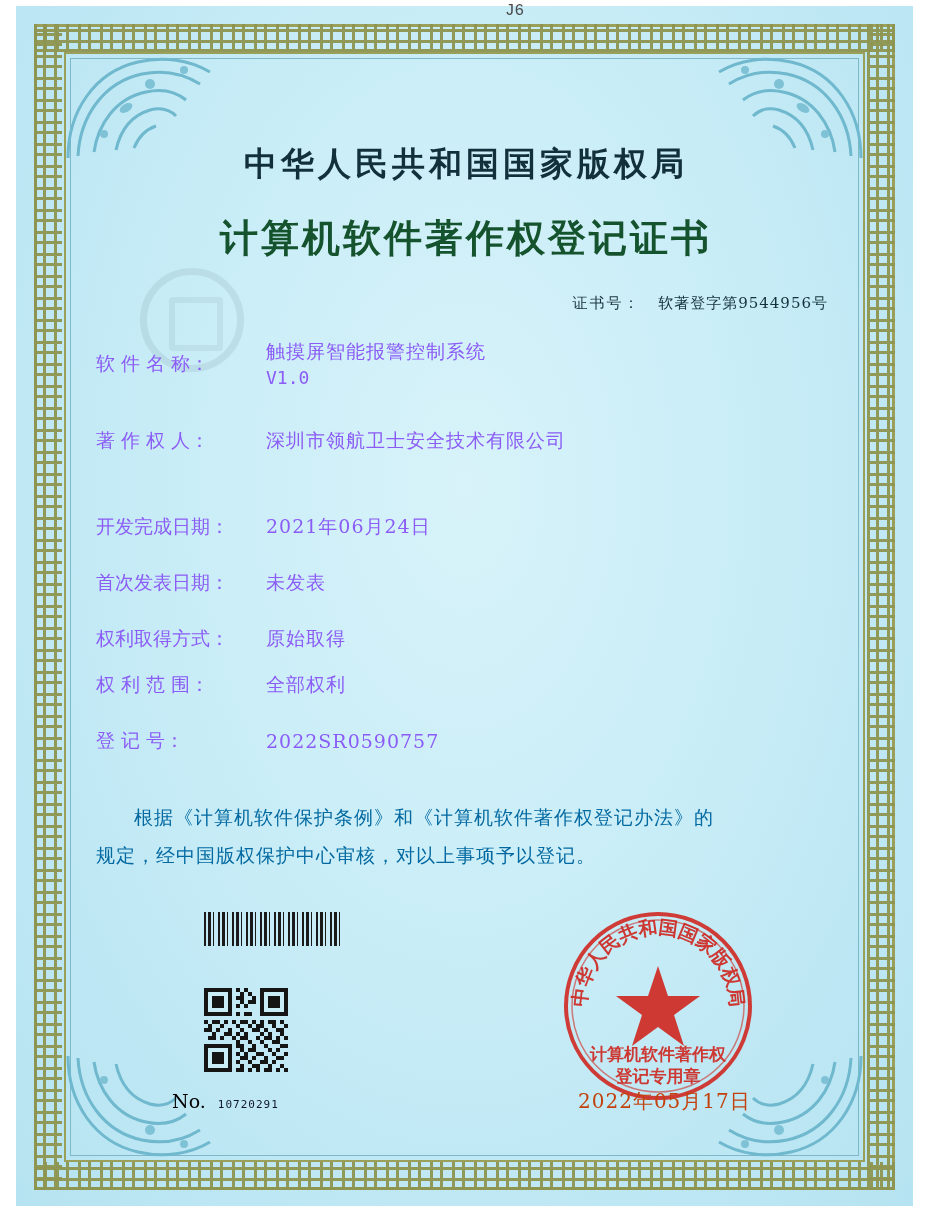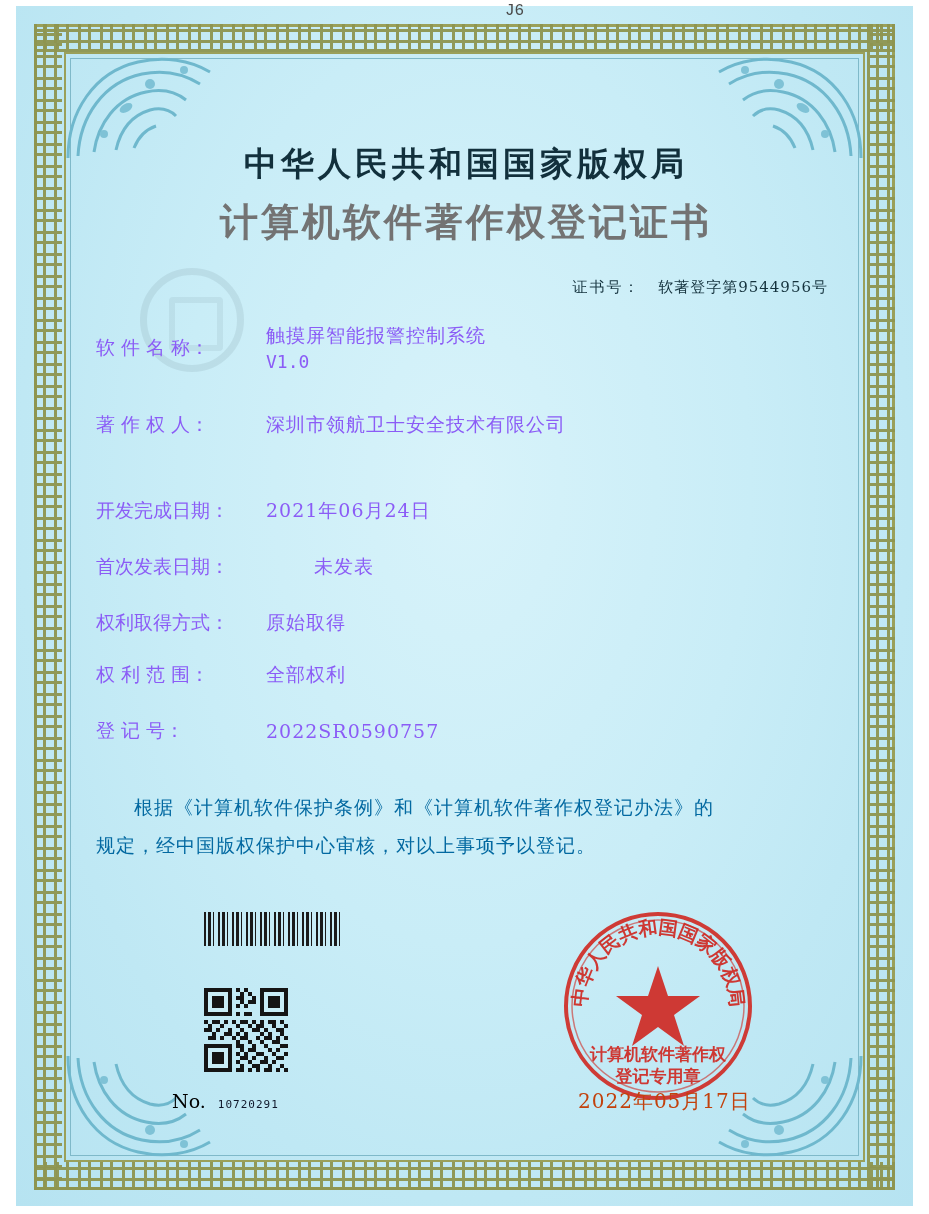--- a/index.html
+++ b/index.html
@@ -142,23 +142,23 @@
     letter-spacing: 4px;
     color: #12303c;
     font-weight: 700;
     margin-top: 22px;
     font-family: "DejaVu Serif", serif;
   }
   .title-sub {
     text-align: center;
     font-size: 38px;
     letter-spacing: 3px;
-    color: #737373;
+    color: #14532d;
     font-weight: 700;
-    margin-top: 10px;
+    margin-top: 26px;
     font-family: "DejaVu Serif", serif;
   }
 
   .cert-no {
     text-align: right;
     margin-top: 30px;
     padding-right: 8px;
     font-size: 15px;
     color: #14323d;
     letter-spacing: 1px;
@@ -394,31 +394,31 @@
     <div class="field grp-2">
       <div class="flabel">著 作 权 人：</div>
       <div class="fvalue">深圳市领航卫士安全技术有限公司</div>
     </div>
 
     <div class="field grp-3">
       <div class="flabel">开发完成日期：</div>
       <div class="fvalue">2021年06月24日</div>
     </div>
 
-    <div class="field" style="margin-top:30px;gap:48px;">
+    <div class="field" style="margin-top:30px;">
       <div class="flabel">首次发表日期：</div>
       <div class="fvalue">未发表</div>
     </div>
 
     <div class="field" style="margin-top:30px;">
       <div class="flabel">权利取得方式：</div>
       <div class="fvalue">原始取得</div>
     </div>
 
-    <div class="field" style="margin-top:26px;">
+    <div class="field" style="margin-top:20px;">
       <div class="flabel">权 利 范 围：</div>
       <div class="fvalue">全部权利</div>
     </div>
 
     <div class="field" style="margin-top:30px;">
       <div class="flabel">登 记 号：</div>
       <div class="fvalue">2022SR0590757</div>
     </div>
 
     <div class="para">

